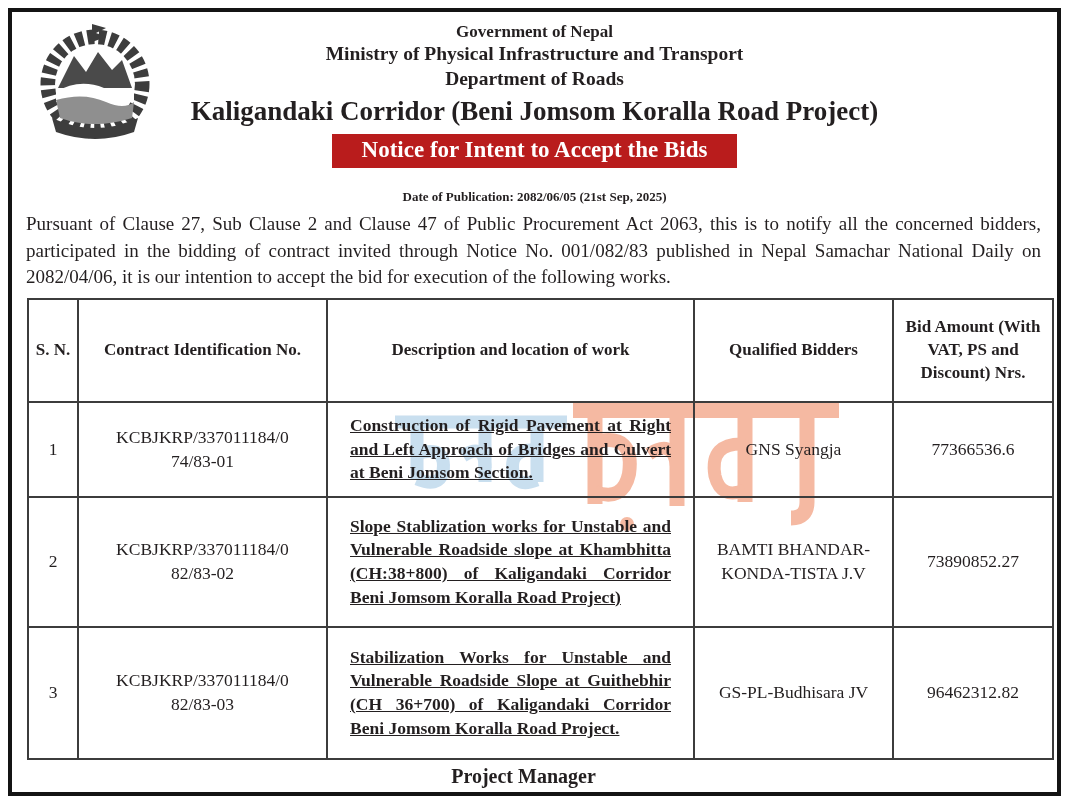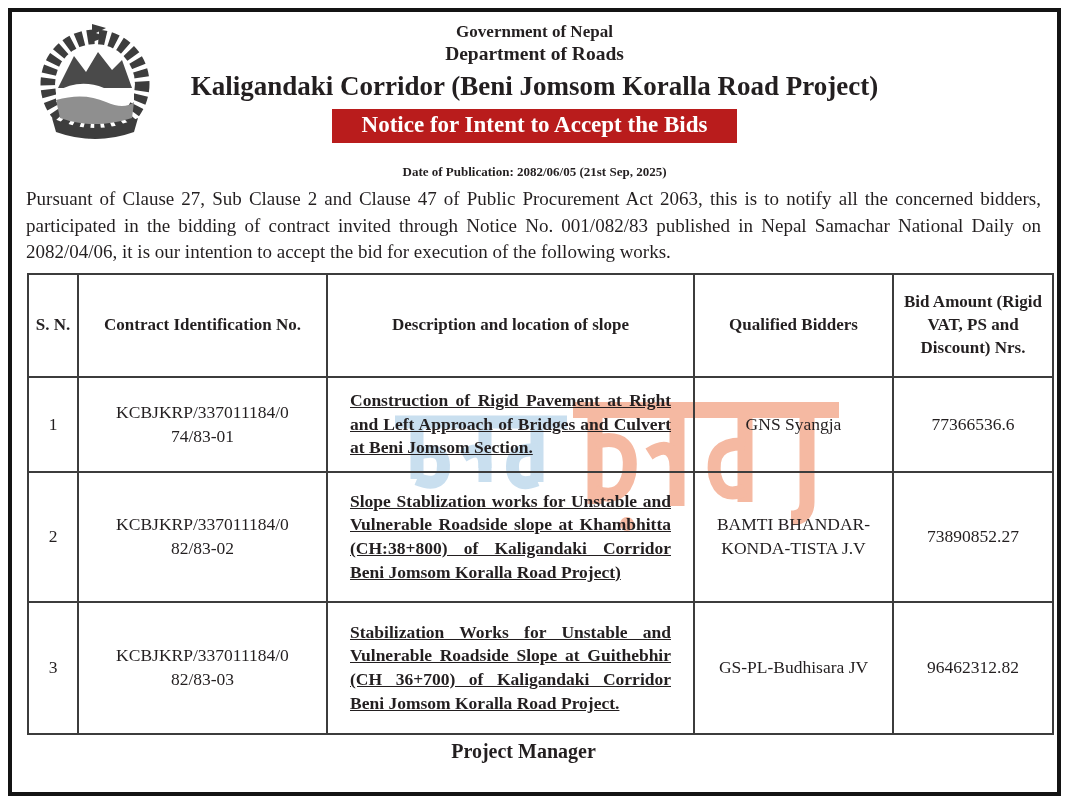--- a/index.html
+++ b/index.html
@@ -88,20 +88,21 @@
           <path d="M24 66 L40 34 L52 50 L64 30 L78 48 L88 38 L98 66 Z" fill="#4a4a4a"></path>
 
           <path d="M22 70 Q45 56 70 66 Q92 74 100 64 L100 78 Q60 88 22 80 Z" fill="#ffffff"></path>
 
           <path d="M22 78 Q50 70 72 80 Q90 88 100 80 L98 96 Q60 108 26 96 Z" fill="#8f8f8f"></path>
 
           <path d="M18 96 Q61 116 104 96 L100 110 Q61 124 22 110 Z" fill="#3d3d3d"></path>
         </svg>
       </div>
       <div class="h-gov">Government of Nepal</div>
+      <div class="h-ministry">Ministry of Physical Infrastructure and Transport</div>
       <div class="h-dept">Department of Roads</div>
       <div class="h-project">Kaligandaki Corridor (Beni Jomsom Koralla Road Project)</div>
       <div class="banner-wrap">
         <span class="banner">Notice for Intent to Accept the Bids</span>
       </div>
       <div class="pub-date">Date of Publication: 2082/06/05 (21st Sep, 2025)</div>
     </header>
 
     <p class="intro">Pursuant of Clause 27, Sub Clause 2 and Clause 47 of Public Procurement Act 2063, this is to notify all the concerned bidders, participated in the bidding of contract invited through Notice No. 001/082/83 published in Nepal Samachar National Daily on 2082/04/06, it is our intention to accept the bid for execution of the following works.</p>
 
@@ -110,23 +111,23 @@
         <col class="c-sn">
           <col class="c-contract">
           <col class="c-desc">
           <col class="c-bidder">
           <col class="c-amount">
       </colgroup>
       <thead>
         <tr>
           <th>S. N.</th>
           <th>Contract Identification No.</th>
-          <th>Description and location of slope</th>
+          <th>Description and location of work</th>
           <th>Qualified Bidders</th>
-          <th>Bid Amount (Rigid VAT, PS and Discount) Nrs.</th>
+          <th>Bid Amount (With VAT, PS and Discount) Nrs.</th>
         </tr>
       </thead>
       <tbody>
         <tr class="r1">
           <td>1</td>
           <td class="contract">
               <div class="wrapbox">KCBJKRP/337011184/074/83-01</div>
             </td>
           <td class="desc">Construction of Rigid Pavement at Right and Left Approach of Bridges and Culvert at Beni Jomsom Section.</td>
           <td>GNS Syangja</td>

